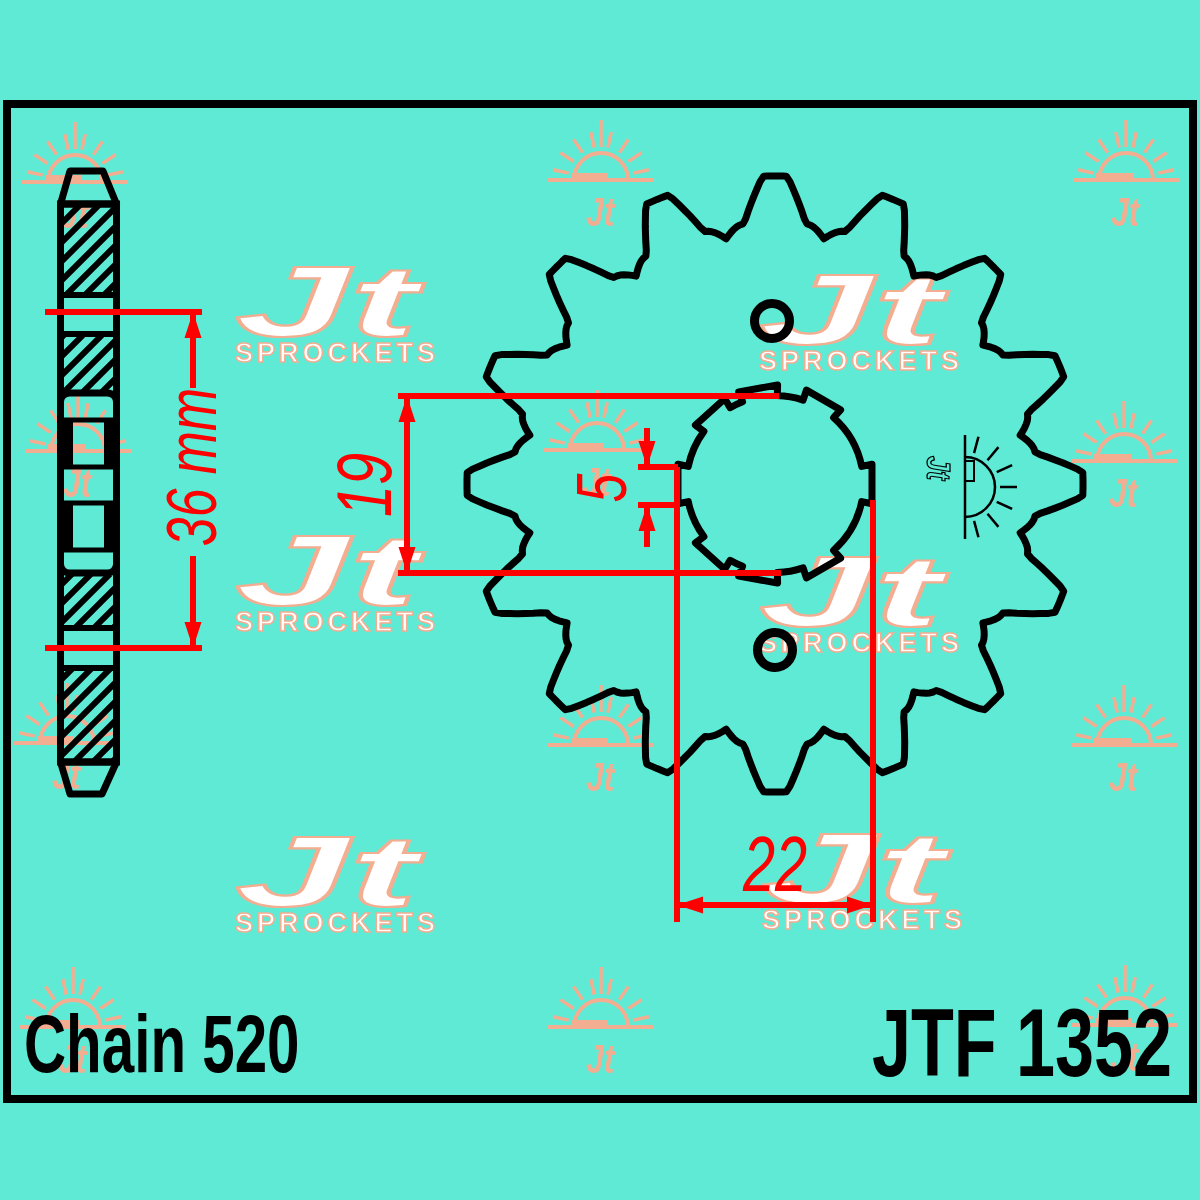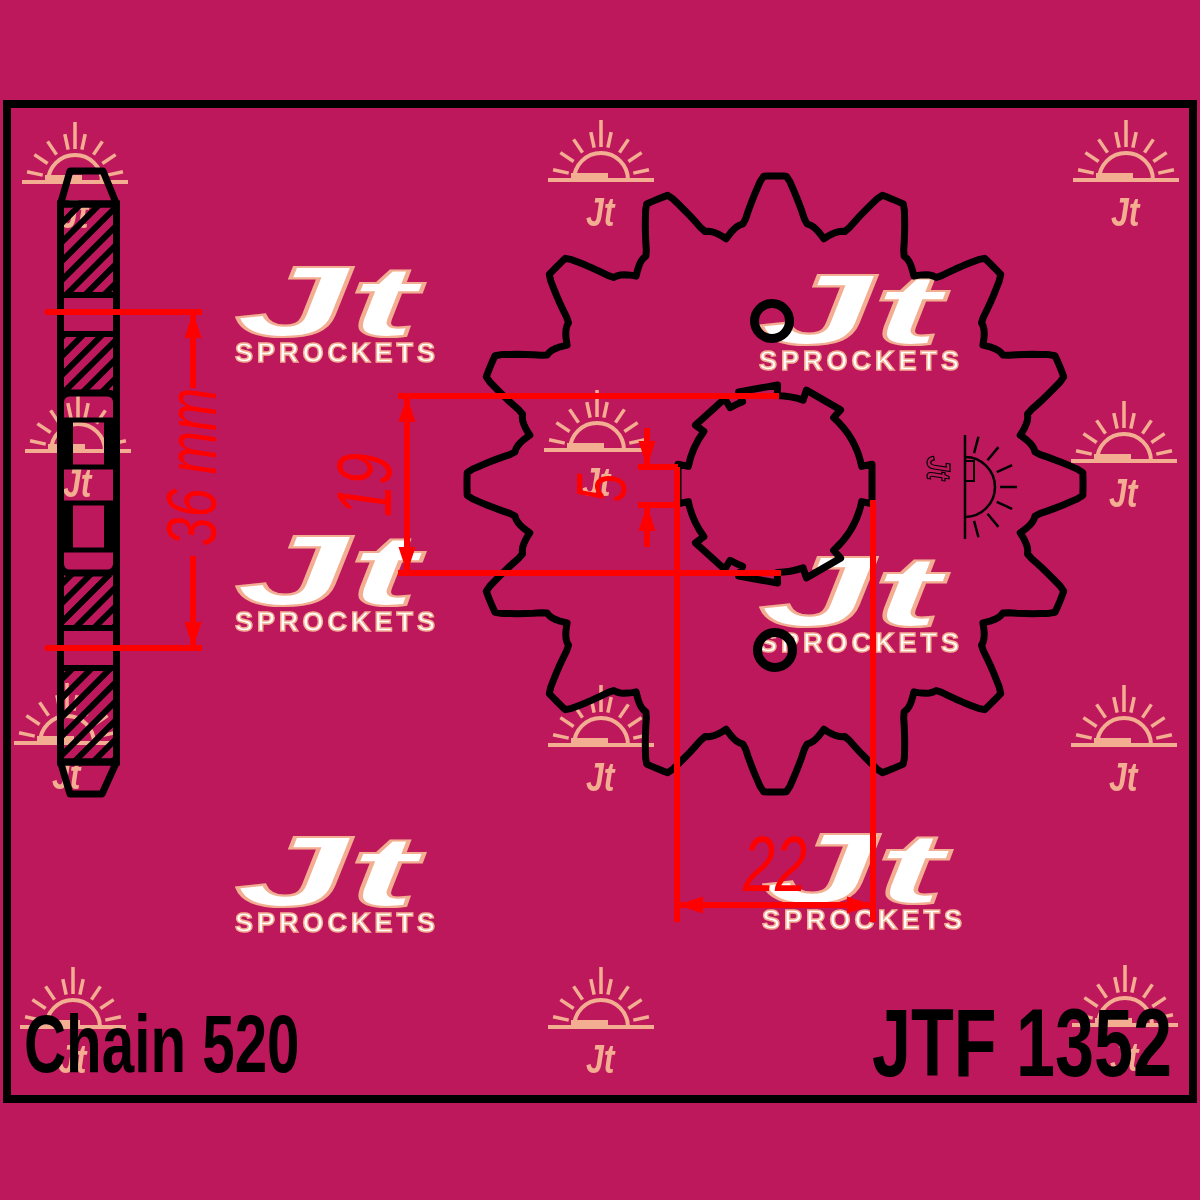--- a/index.html
+++ b/index.html
@@ -1,16 +1,16 @@
 <!DOCTYPE html>
 <html><head>
 <meta charset="utf-8">
 <style>
   html,body{margin:0;padding:0;background:#ffffff;}
-  .stage{position:relative;width:1200px;height:1200px;background:#be185d;overflow:hidden;
+  .stage{position:relative;width:1200px;height:1200px;background:#5eead4;overflow:hidden;
          font-family:"Liberation Sans",sans-serif;}
   .stage svg{position:absolute;left:0;top:0;}
   .frame{position:absolute;left:3px;top:100px;width:1194px;height:1003px;
          border:8px solid #000;box-sizing:border-box;}
   .chain-label{position:absolute;left:24px;top:998px;font-size:81px;font-weight:bold;color:#000;
          transform:scaleX(0.72);transform-origin:left top;white-space:nowrap;}
   .part-label{position:absolute;left:872px;top:988px;font-size:96px;font-weight:bold;color:#000;
          transform:scaleX(0.73);transform-origin:left top;white-space:nowrap;}
   svg text{font-family:"Liberation Sans",sans-serif;}
 </style>

